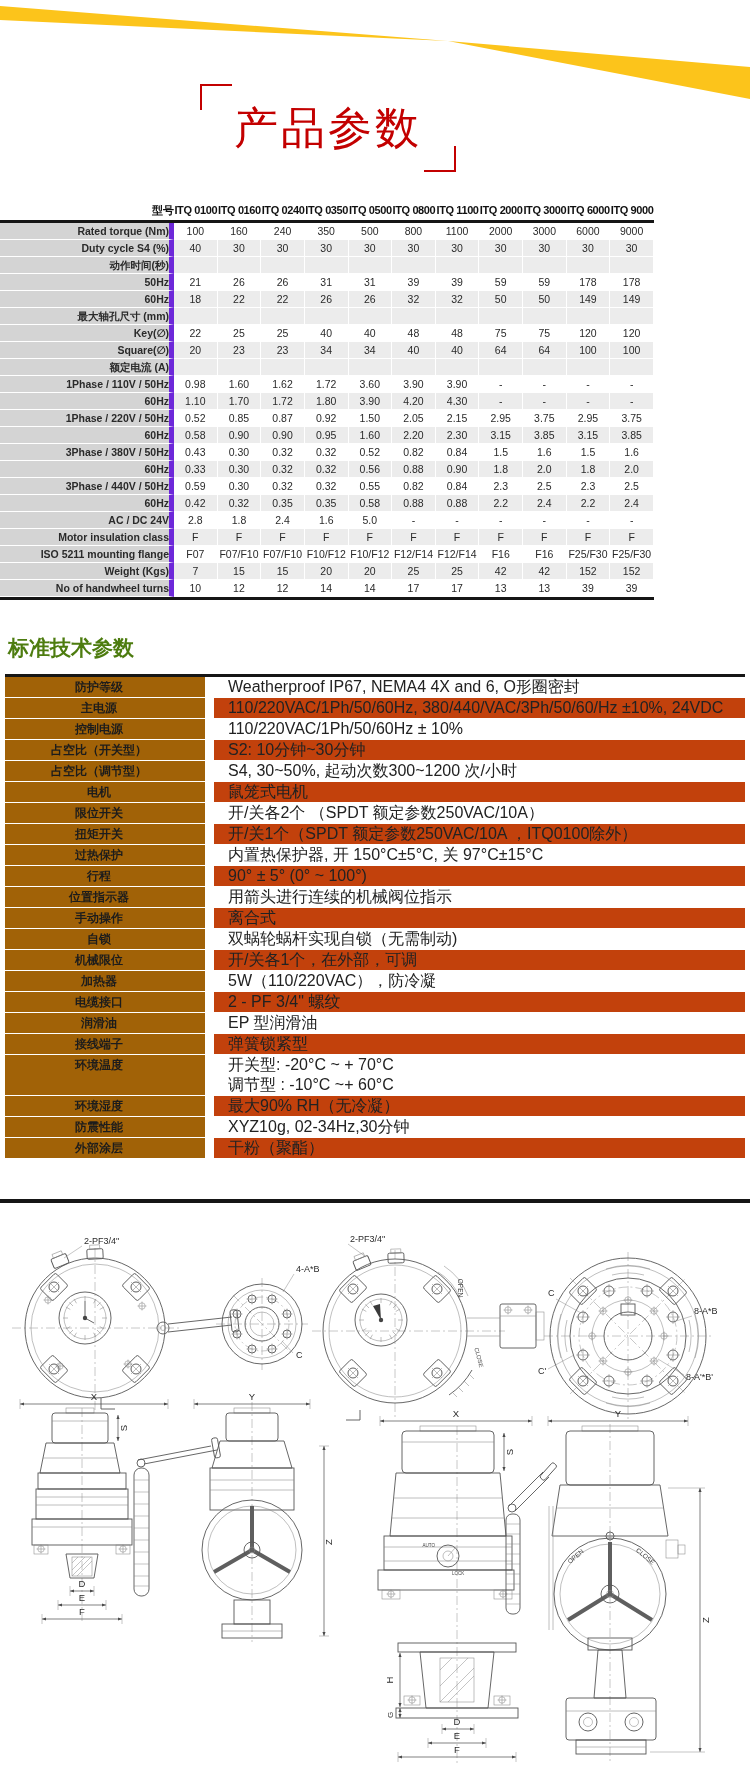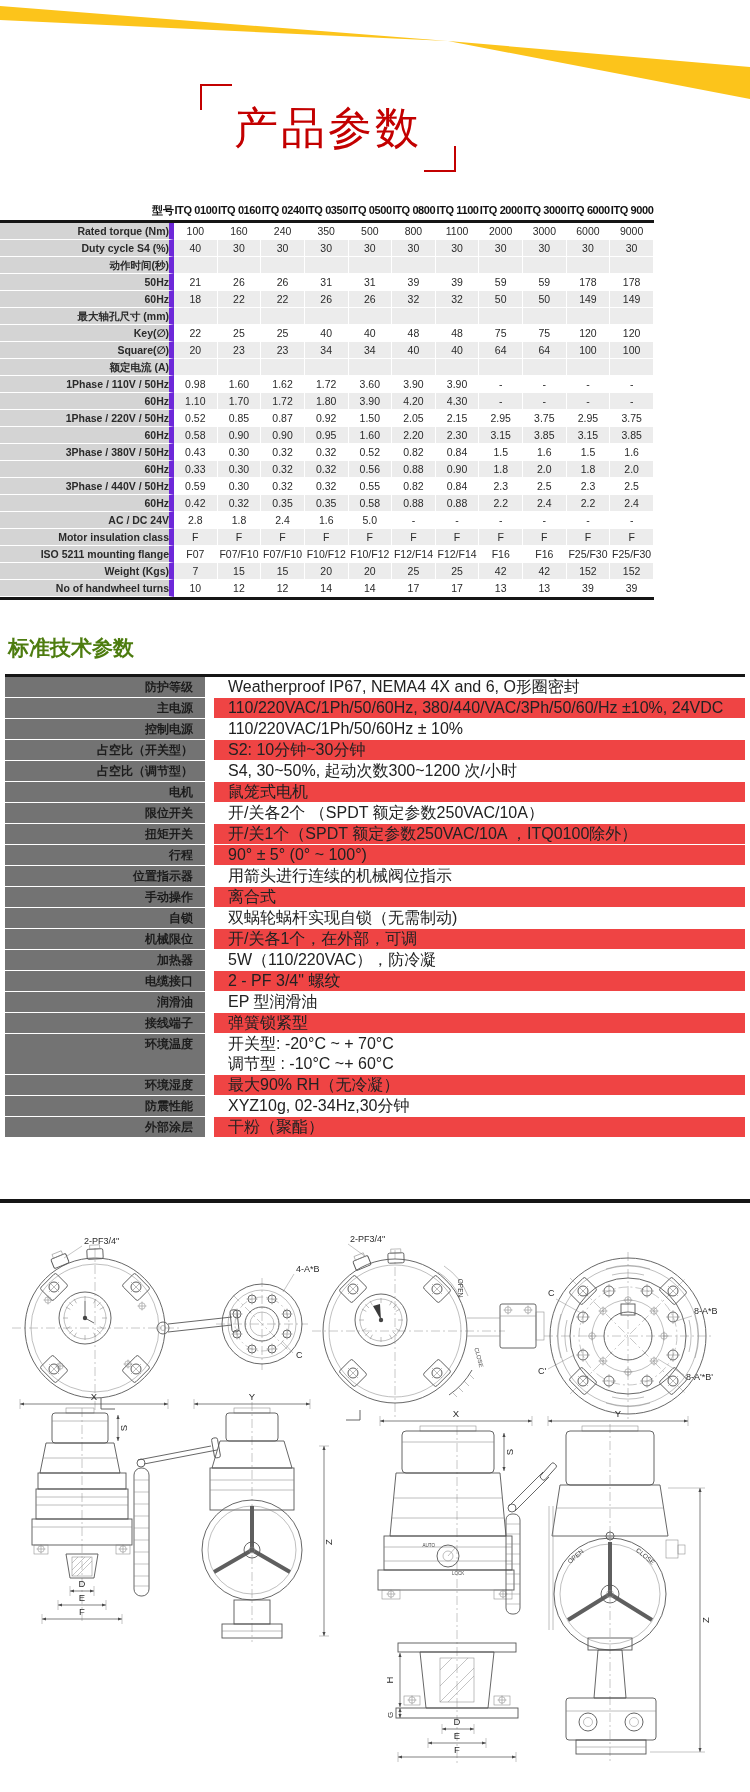--- a/index.html
+++ b/index.html
@@ -18,24 +18,24 @@
   .hl{text-align:right;padding-right:28px}
   .mh{text-align:center;letter-spacing:-0.4px}
   .lbl{background:#d4d4d4;border-right:5px solid #6d28d9;border-bottom:1px solid #fff;text-align:right;
        padding-right:8px;font-weight:700;color:#1c1c1c}
   .val{text-align:center;border-right:1px solid #fff;border-bottom:1px solid #fff}
   .plain{background:#fff}
   .stripe{background:#ececec}
   .h2{position:absolute;top:634px;left:8px;font-size:21px;font-weight:700;color:#4d7c0f}
   .tech{position:absolute;top:674px;left:5px;width:740px;border-top:3px solid #161616}
   .trow{display:flex;align-items:stretch;border-bottom:1px solid #fff}
-  .tlbl{width:188px;background:#737373;border-right:9px solid #fff;text-align:right;padding-right:12px;
+  .tlbl{width:188px;background:#a16207;border-right:9px solid #fff;text-align:center;padding-right:12px;
         font-weight:700;font-size:12px;color:#1c1c1c;line-height:20px;flex:none}
   .tval{flex:1;padding-left:14px;font-size:16px;color:#222;line-height:20px;background:#fff}
-  .trow.stripe .tval{background:#ef4444}
+  .trow.stripe .tval{background:#c2410c}
   .divider{position:absolute;top:1199px;left:0;width:750px;height:4px;background:#161616}
   .drawings{position:absolute;top:1206px;left:0}
   svg text{font-family:"Liberation Sans","DejaVu Sans",sans-serif}
   .ln{fill:none;stroke:#565656;stroke-width:.9}
   .lt{fill:none;stroke:#8a8a8a;stroke-width:.55}
   .cl{fill:none;stroke:#9a9a9a;stroke-width:.55;stroke-dasharray:9 3 2 3}
   .xt{fill:none;stroke:#8a8a8a;stroke-width:.5}
   .dm{fill:none;stroke:#4a4a4a;stroke-width:.7;marker-start:url(#ar);marker-end:url(#ar)}
   .tx{fill:#2b2b2b;font-size:9.5px}
   .tn{fill:#2b2b2b;font-size:9px}
@@ -429,20 +429,26 @@
     <div class="trow">
       <div class="tlbl">限位开关</div>
       <div class="tval">
         <div>开/关各2个 （SPDT 额定参数250VAC/10A）</div>
       </div>
     </div>
     <div class="trow stripe">
       <div class="tlbl">扭矩开关</div>
       <div class="tval">
         <div>开/关1个（SPDT 额定参数250VAC/10A ，ITQ0100除外）</div>
+      </div>
+    </div>
+    <div class="trow">
+      <div class="tlbl">过热保护</div>
+      <div class="tval">
+        <div>内置热保护器, 开 150°C±5°C, 关 97°C±15°C</div>
       </div>
     </div>
     <div class="trow stripe">
       <div class="tlbl">行程</div>
       <div class="tval">
         <div>90° ± 5° (0° ~ 100°)</div>
       </div>
     </div>
     <div class="trow">
       <div class="tlbl">位置指示器</div>

